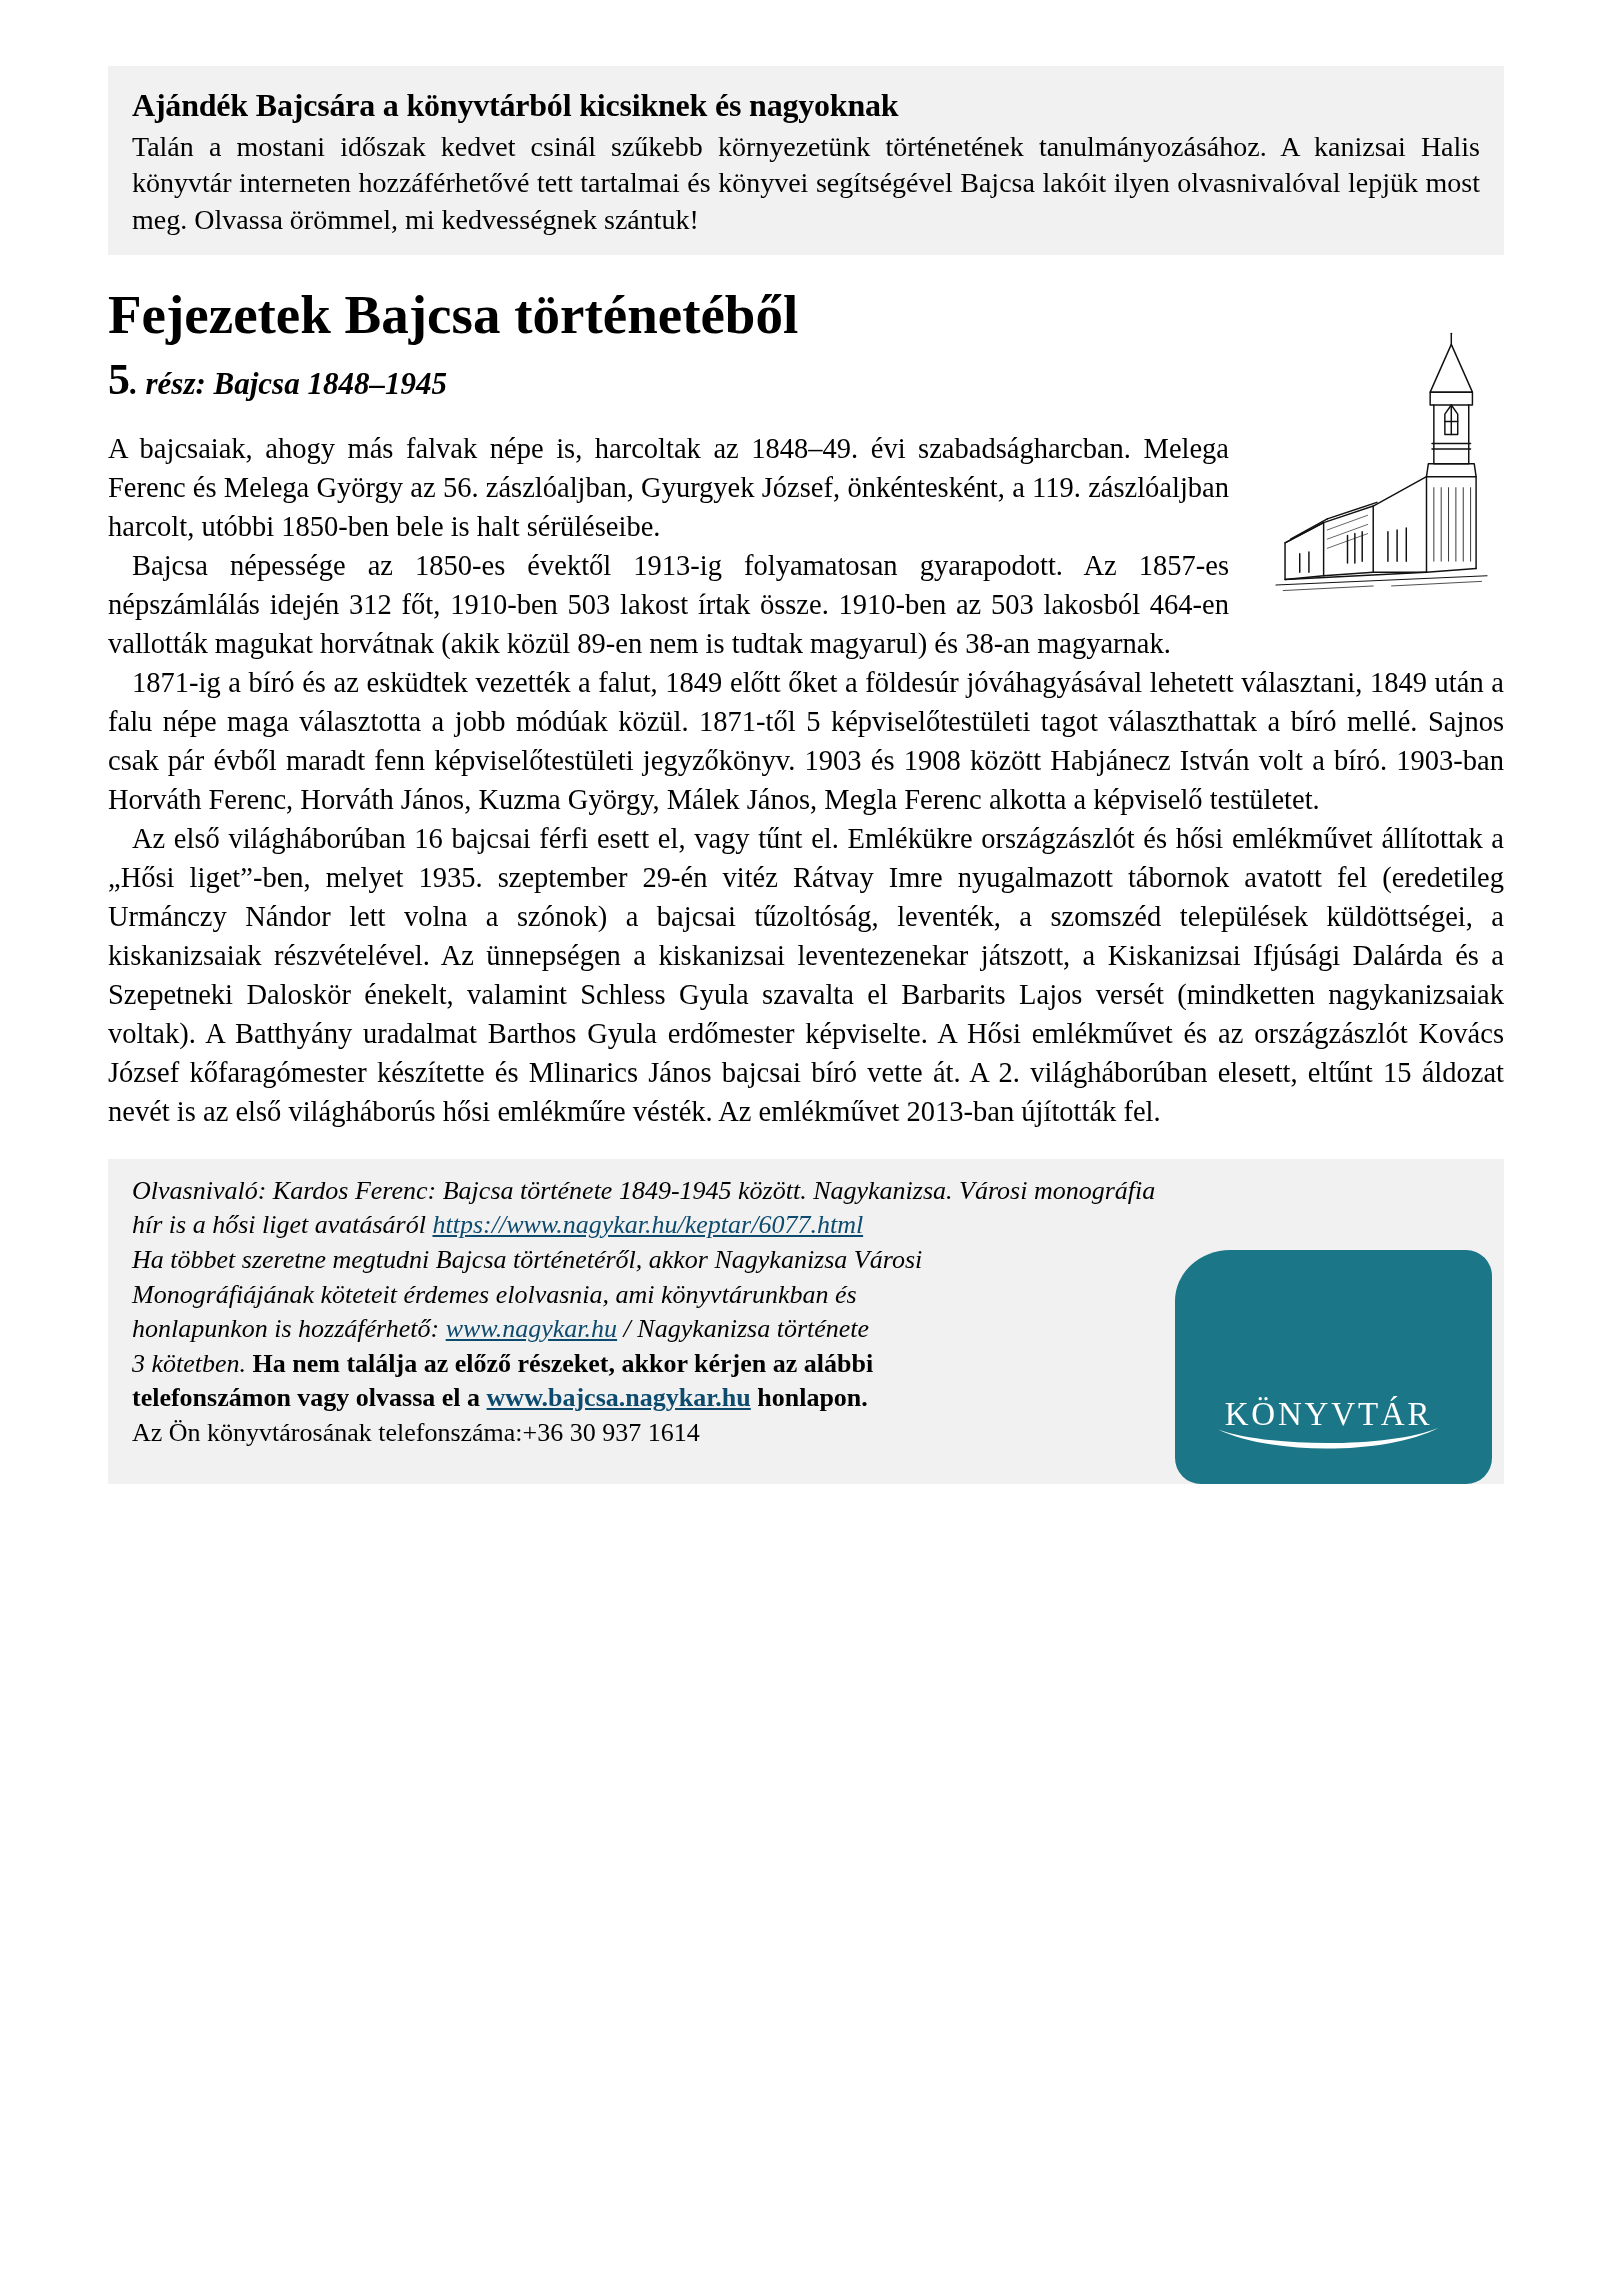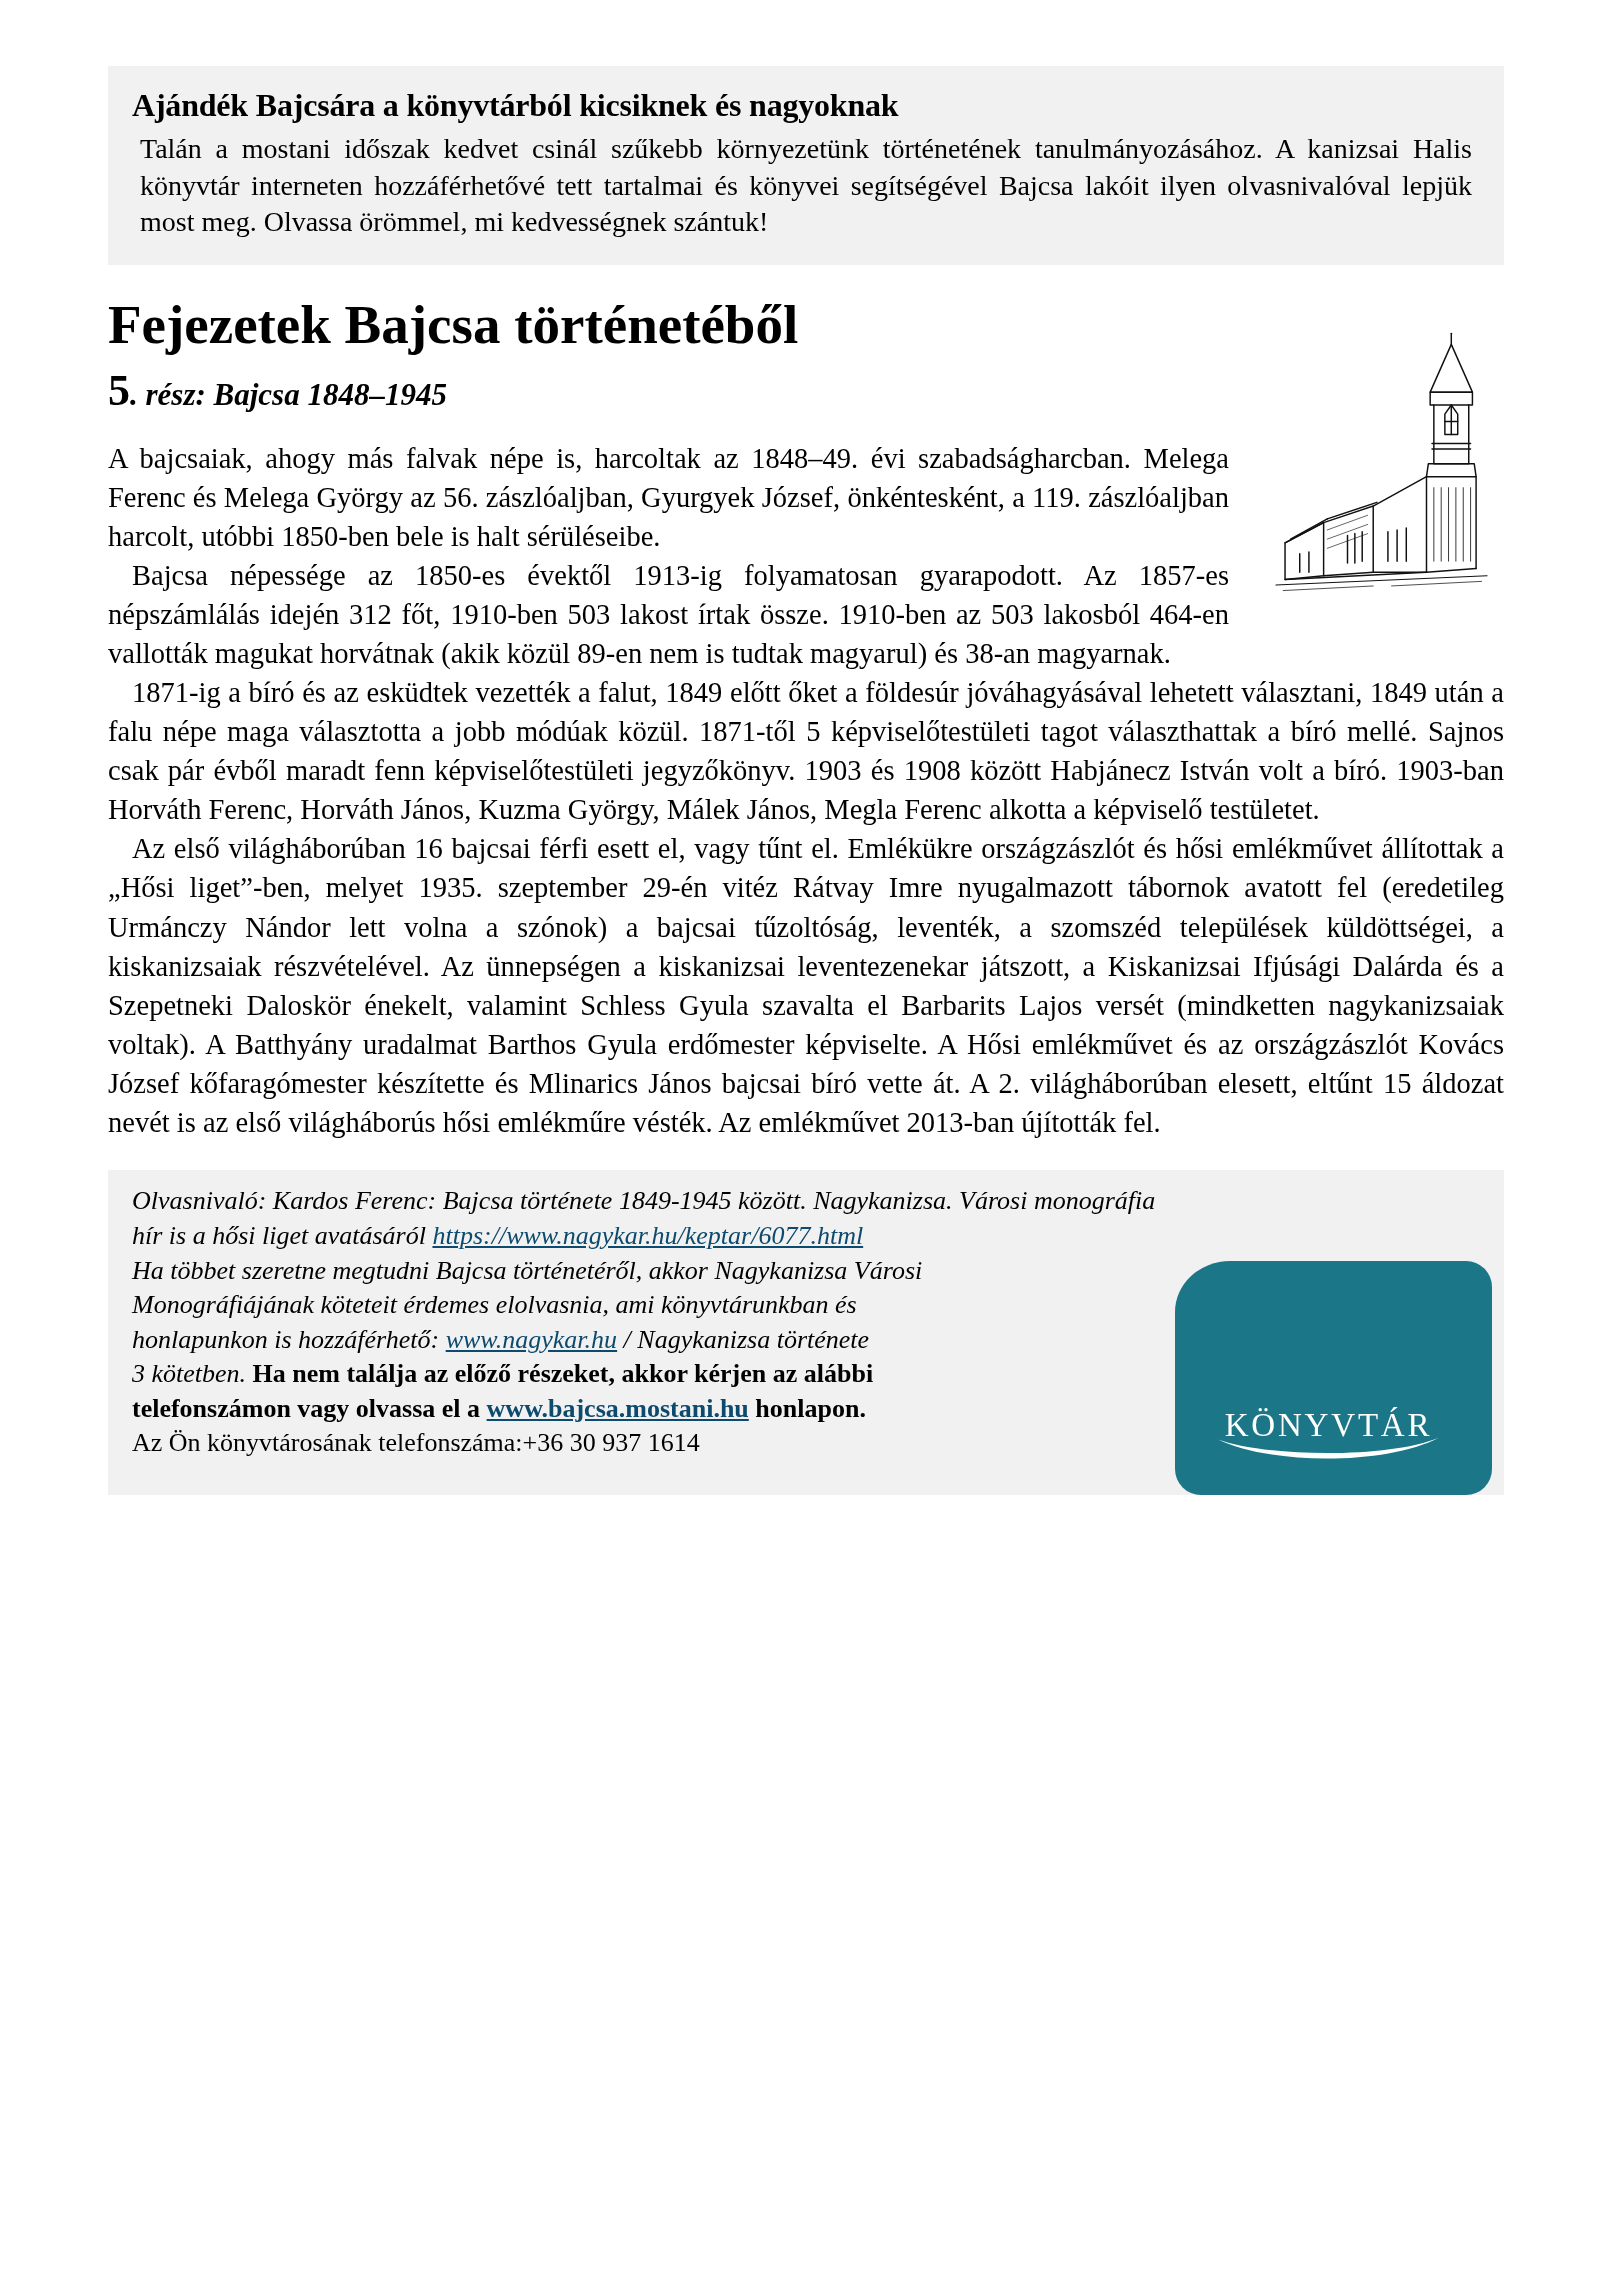--- a/index.html
+++ b/index.html
@@ -35,21 +35,21 @@
     font-weight: bold;
     font-size: 32px;
     line-height: 1.12;
     margin: 0 0 5.5px 0;
     letter-spacing: -0.2px;
   }
   .intro-text {
     font-size: 28px;
     line-height: 1.30;
     text-align: justify;
-    margin: 8px;
+    margin: 0;
   }
 
   
   .headline {
     font-family: "Liberation Serif", serif;
     font-weight: bold;
     font-size: 55px;
     line-height: 1.05;
     margin: 31px 0 0 0;
   }
@@ -233,21 +233,21 @@
     <p>Az első világháborúban 16 bajcsai férfi esett el, vagy tűnt el. Emlékükre országzászlót és hősi emlékművet állítottak a „Hősi liget”-ben, melyet 1935. szeptember 29-én vitéz Rátvay Imre nyugalmazott tábornok avatott fel (eredetileg Urmánczy Nándor lett volna a szónok) a bajcsai tűzoltóság, leventék, a szomszéd települések küldöttségei, a kiskanizsaiak részvételével. Az ünnepségen a kiskanizsai leventezenekar játszott, a Kiskanizsai Ifjúsági Dalárda és a Szepetneki Daloskör énekelt, valamint Schless Gyula szavalta el Barbarits Lajos versét (mindketten nagykanizsaiak voltak). A Batthyány uradalmat Barthos Gyula erdőmester képviselte. A Hősi emlékművet és az országzászlót Kovács József kőfaragómester készítette és Mlinarics János bajcsai bíró vette át. A 2. világháborúban elesett, eltűnt 15 áldozat nevét is az első világháborús hősi emlékműre vésték. Az emlékművet 2013-ban újították fel.</p>
   </div>
 
   <div class="footer-box">
     <p class="ital">Olvasnivaló: Kardos Ferenc: Bajcsa története 1849-1945 között. Nagykanizsa. Városi monográfia</p>
     <p class="ital"><span>hír is a hősi liget avatásáról </span><a class="link" href="#">https://www.nagykar.hu/keptar/6077.html</a></p>
     <p class="ital">Ha többet szeretne megtudni Bajcsa történetéről, akkor Nagykanizsa Városi</p>
     <p class="ital">Monográfiájának köteteit érdemes elolvasnia, ami könyvtárunkban és</p>
     <p class="ital"><span>honlapunkon is hozzáférhető: </span><a class="link" href="#">www.nagykar.hu</a><span> / Nagykanizsa története</span></p>
     <p class="ital"><span>3 kötetben. </span><span class="bold">Ha nem találja az előző részeket, akkor kérjen az alábbi</span></p>
-    <p class="plain"><span class="bold">telefonszámon vagy olvassa el a </span><a class="link bold" href="#">www.bajcsa.mostani.hu</a><span class="bold"> honlapon.</span></p>
+    <p class="plain"><span class="bold">telefonszámon vagy olvassa el a </span><a class="link bold" href="#">www.bajcsa.nagykar.hu</a><span class="bold"> honlapon.</span></p>
     <p class="plain">Az Ön könyvtárosának telefonszáma:+36 30 937 1614</p>
 
     <div class="logo">
       <div class="logo-shape"></div>
       <div class="logo-text">KÖNYVTÁR</div>
       <svg class="logo-swoosh" viewBox="0 0 245 36" width="225" height="33" xmlns="http://www.w3.org/2000/svg">
         <path d="M2 6 C60 34, 185 34, 243 4 C190 26, 58 26, 2 6 Z" fill="#ffffff"></path>
       </svg>
     </div>
   </div>

